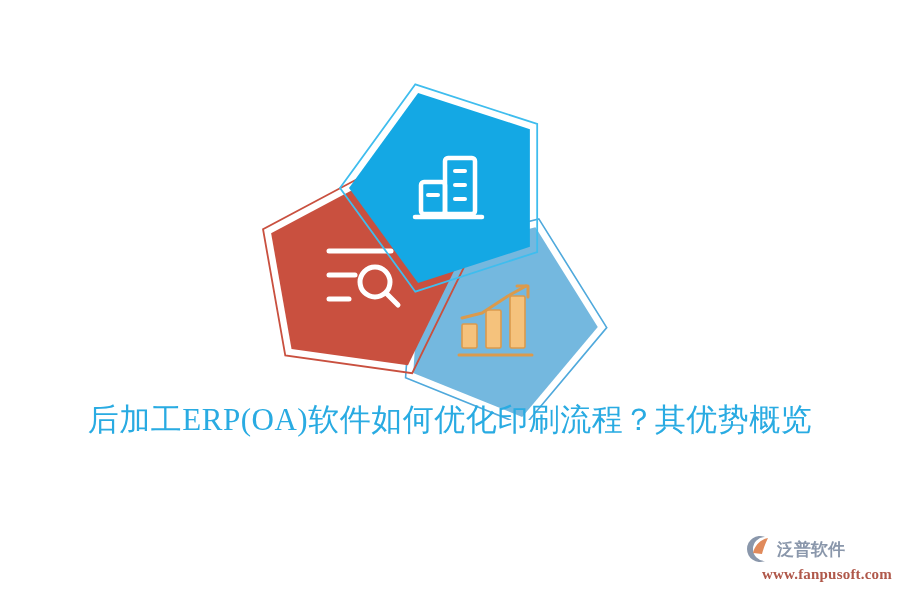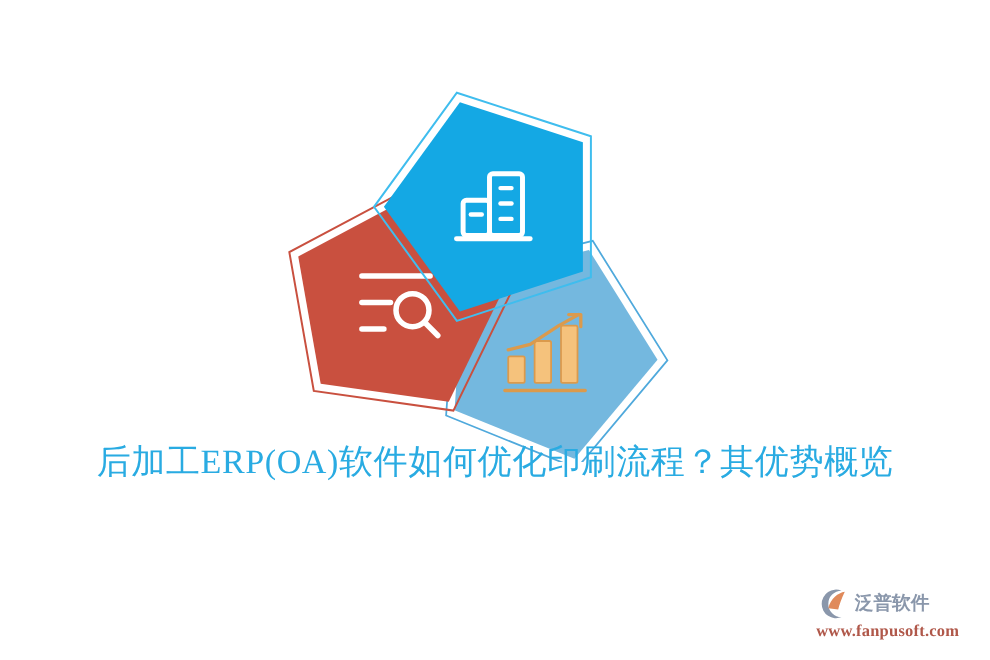--- a/index.html
+++ b/index.html
@@ -76,21 +76,21 @@
     font-weight: bold;
     color: #8A97AB;
     line-height: 34px;
     letter-spacing: 0px;
   }
   #watermark-url {
     position: absolute;
     left: 2px;
     top: 36px;
     width: 150px;
-    text-align: left;
+    text-align: right;
     font-family: "Liberation Serif", "DejaVu Serif", serif;
     font-size: 15px;
     font-weight: bold;
     color: #B0584A;
     letter-spacing: 0.2px;
   }
 </style>
 </head>
 <body>
 

